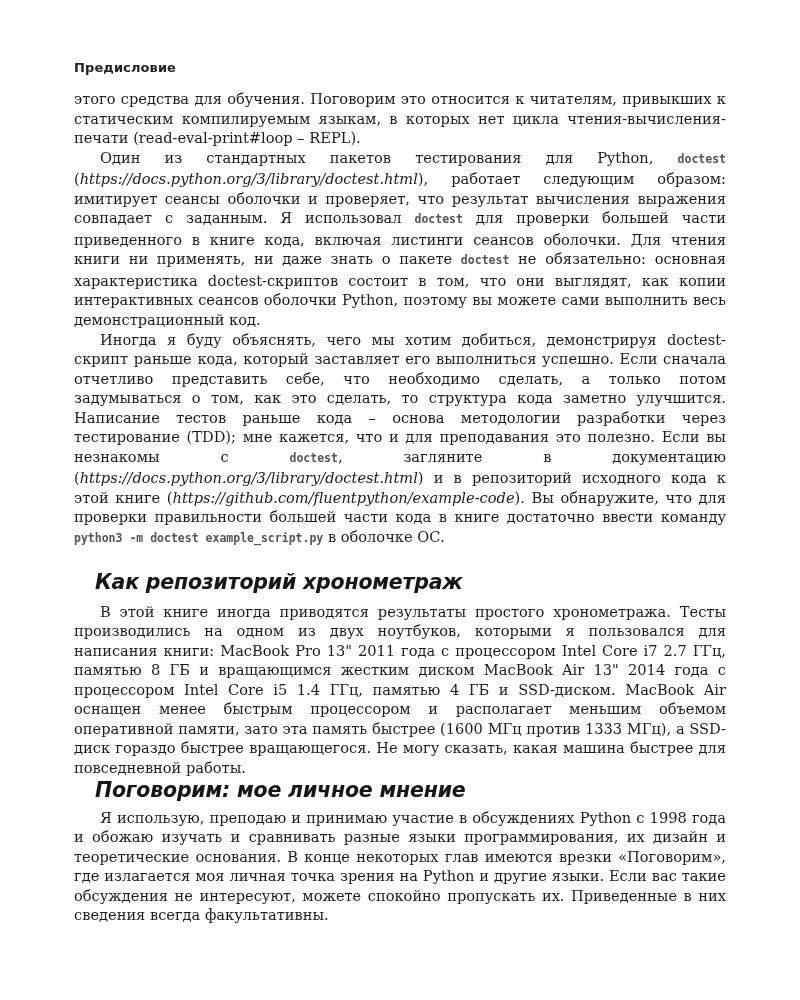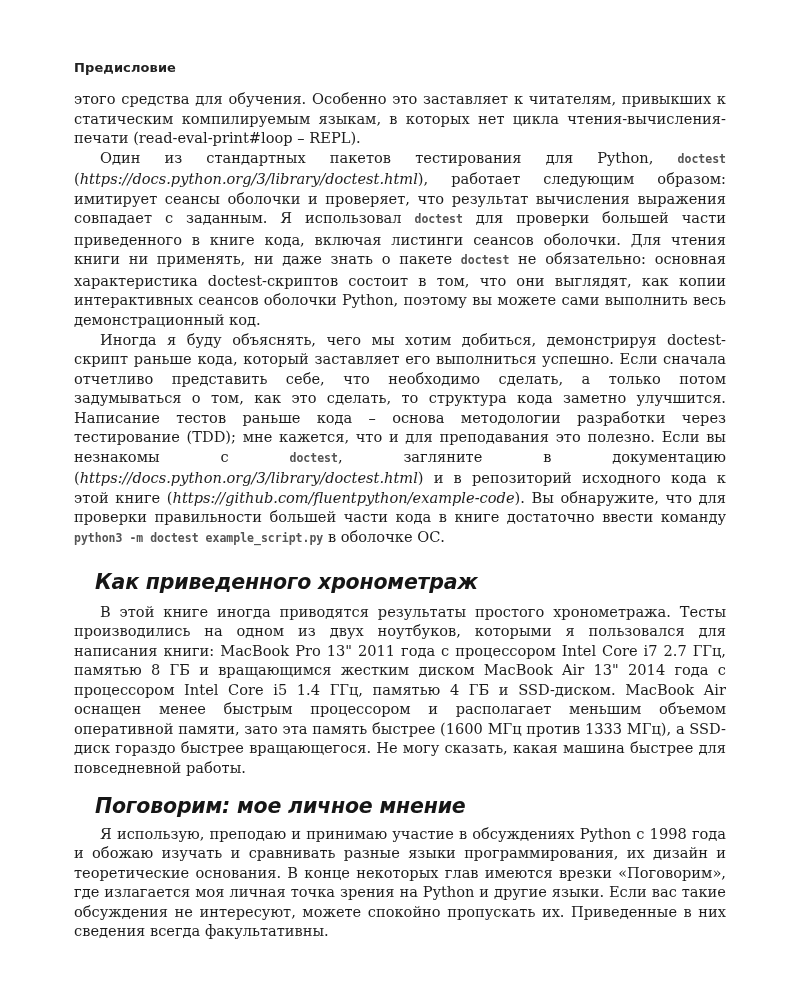--- a/index.html
+++ b/index.html
@@ -97,40 +97,40 @@
     font-family: "DejaVu Sans", sans-serif;
     font-weight: bold;
     font-style: italic;
     font-size: 20.5px;
     line-height: 24px;
     color: #161616;
     padding-left: 21px;
     letter-spacing: -0.2px;
   }
   .h1-block { margin-top: 21px; margin-bottom: 8px; }
-  .h2-block { margin-top: 16px; margin-bottom: 6px; }
+  .h2-block { margin-bottom: 6px; }
 </style>
 </head>
 <body>
 
 <div class="page">
 
   <div class="running-header">
     <span class="running-title">Предисловие</span>
   </div>
 
   <div class="text-column">
 
-    <p class="para no-indent"><span>этого средства для обучения. Особенно это заставляет к читателям, привыкших к статическим компилируемым языкам, в которых нет цикла чтения-вычисления-печати (read-eval-print#loop – REPL).</span></p>
+    <p class="para no-indent"><span>этого средства для обучения. Поговорим это относится к читателям, привыкших к статическим компилируемым языкам, в которых нет цикла чтения-вычисления-печати (read-eval-print#loop – REPL).</span></p>
 
     <p class="para"><span>Один из стандартных пакетов тестирования для Python, </span><span class="mono">doctest</span><span> (</span><span class="url">https://docs.python.org/3/library/doctest.html</span><span>), работает следующим образом: имитирует сеансы оболочки и проверяет, что результат вычисления выражения совпадает с заданным. Я использовал </span><span class="mono">doctest</span><span> для проверки большей части приведенного в книге кода, включая листинги сеансов оболочки. Для чтения книги ни применять, ни даже знать о пакете </span><span class="mono">doctest</span><span> не обязательно: основная характеристика doctest-скриптов состоит в том, что они выглядят, как копии интерактивных сеансов оболочки Python, поэтому вы можете сами выполнить весь демонстрационный код.</span></p>
 
     <p class="para"><span>Иногда я буду объяснять, чего мы хотим добиться, демонстрируя doctest-скрипт раньше кода, который заставляет его выполниться успешно. Если сначала отчетливо представить себе, что необходимо сделать, а только потом задумываться о том, как это сделать, то структура кода заметно улучшится. Написание тестов раньше кода – основа методологии разработки через тестирование (TDD); мне кажется, что и для преподавания это полезно. Если вы незнакомы с </span><span class="mono">doctest</span><span>, загляните в документацию (</span><span class="url">https://docs.python.org/3/library/doctest.html</span><span>) и в репозиторий исходного кода к этой книге (</span><span class="url">https://github.com/fluentpython/example-code</span><span>). Вы обнаружите, что для проверки правильности большей части кода в книге достаточно ввести команду </span><span class="mono">python3 -m doctest example_script.py</span><span> в оболочке ОС.</span></p>
 
-    <h2 class="section-heading h1-block">Как приведенного хронометраж</h2>
+    <h2 class="section-heading h1-block">Как репозиторий хронометраж</h2>
 
     <p class="para"><span>В этой книге иногда приводятся результаты простого хронометража. Тесты производились на одном из двух ноутбуков, которыми я пользовался для написания книги: MacBook Pro 13" 2011 года с процессором Intel Core i7 2.7 ГГц, памятью 8 ГБ и вращающимся жестким диском MacBook Air 13" 2014 года с процессором Intel Core i5 1.4 ГГц, памятью 4 ГБ и SSD-диском. MacBook Air оснащен менее быстрым процессором и располагает меньшим объемом оперативной памяти, зато эта память быстрее (1600 МГц против 1333 МГц), а SSD-диск гораздо быстрее вращающегося. Не могу сказать, какая машина быстрее для повседневной работы.</span></p>
 
     <h2 class="section-heading h2-block">Поговорим: мое личное мнение</h2>
 
     <p class="para"><span>Я использую, преподаю и принимаю участие в обсуждениях Python с 1998 года и обожаю изучать и сравнивать разные языки программирования, их дизайн и теоретические основания. В конце некоторых глав имеются врезки «Поговорим», где излагается моя личная точка зрения на Python и другие языки. Если вас такие обсуждения не интересуют, можете спокойно пропускать их. Приведенные в них сведения всегда факультативны.</span></p>
 
   </div>
 </div>
 

